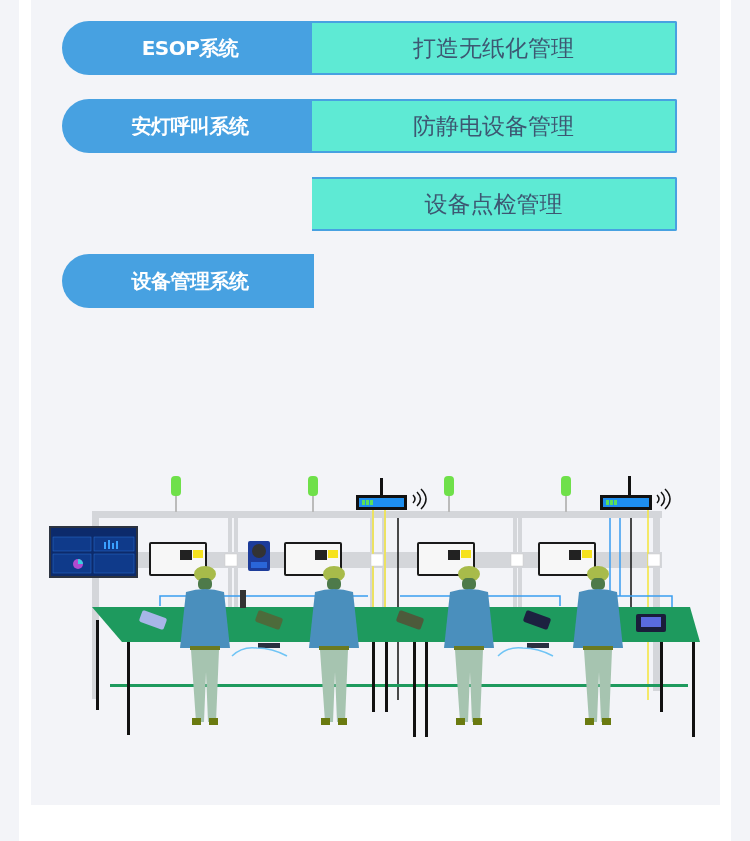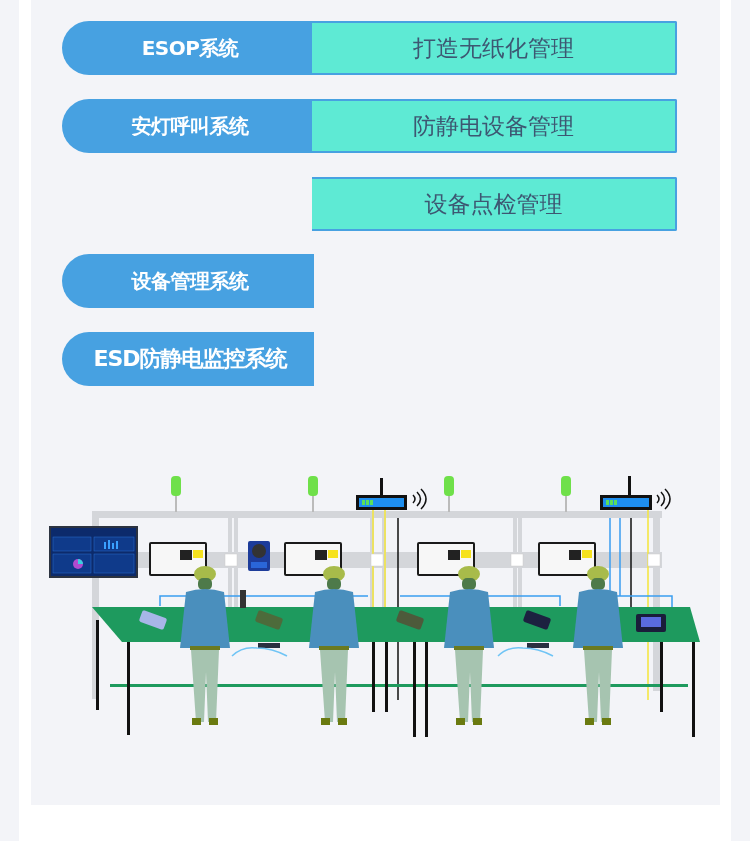--- a/index.html
+++ b/index.html
@@ -43,21 +43,20 @@
   <div class="pill-left">安灯呼叫系统</div>
   <div class="pill-right">防静电设备管理</div>
 </div>
 <div class="row" style="top:177px; left:62px;">
   <div class="pill-right">设备点检管理</div>
 </div>
 <div class="row" style="top:254px; left:62px;text-decoration:underline;">
   <div class="pill-left">设备管理系统</div>
 </div>
 <div class="row" style="top:332px; left:62px;">
-  <div class="pill-left" style="font-size:22px; letter-spacing:-1px;">ESD防静电监控系统</div>
 </div>
 
 <div class="scene">
   <svg width="689" height="300" viewBox="31 460 689 300" xmlns="http://www.w3.org/2000/svg">
 
     <rect x="92" y="511" width="570" height="7" fill="#d4d6da"></rect>
 
     <rect x="92" y="552" width="570" height="16" fill="#d4d6da"></rect>
 
     <rect x="92" y="511" width="7" height="188" fill="#d4d6da"></rect>

